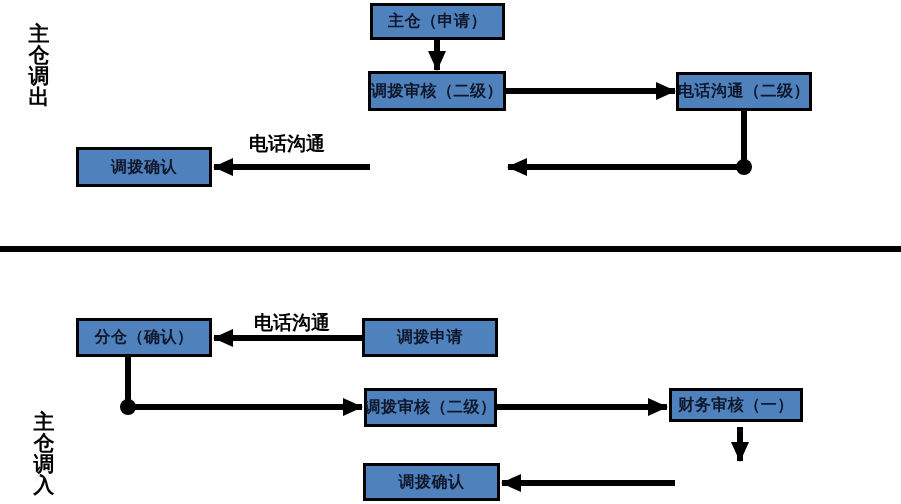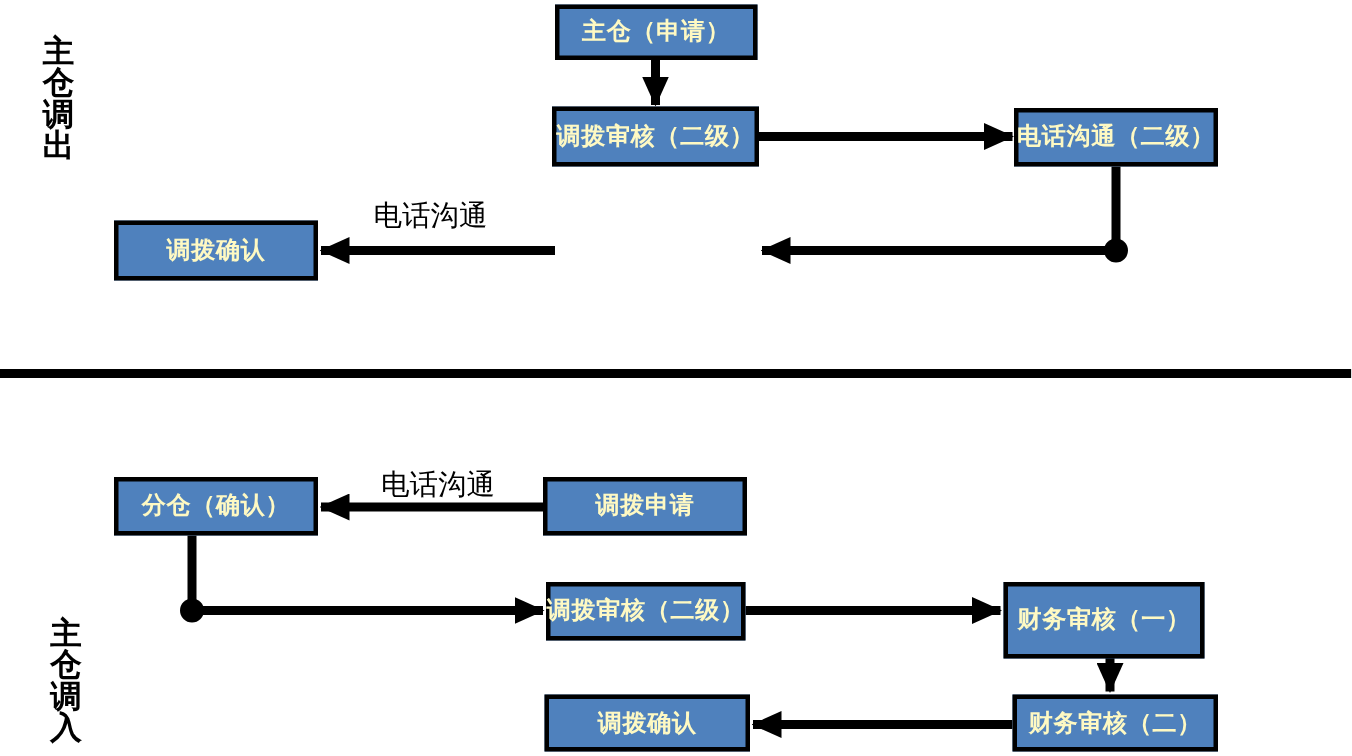--- a/index.html
+++ b/index.html
@@ -14,37 +14,37 @@
   .box {
     position: absolute;
     box-sizing: border-box;
     background: var(--box-fill, #4F81BD);
     border: 3px solid var(--box-border, #000000);
     display: flex;
     align-items: center;
     justify-content: center;
     font-weight: bold;
     font-size: 16px;
-    color: #fef9c3;
+    color: #0f172a;
     white-space: nowrap;
     letter-spacing: 0.5px;
   }
   .vlabel {
     position: absolute;
     width: 26px;
     font-weight: bold;
     font-size: 21px;
     line-height: 21px;
     color: #000;
     word-break: break-all;
     text-align: center;
   }
   .elabel {
     position: absolute;
-    font-weight: normal;
+    font-weight: bold;
     font-size: 19px;
     color: #000;
     white-space: nowrap;
   }
   .divider {
     position: absolute;
     left: 0;
     top: 246px;
     width: 901px;
     height: 6px;
@@ -62,21 +62,21 @@
 
   
   .t-main-apply        { left: 370px; top: 3px;   width: 135px; height: 37px; }
   .t-transfer-audit    { left: 368px; top: 71px;  width: 138px; height: 40px; }
   .t-finance-audit     { left: 676px; top: 72px;  width: 136px; height: 39px; }
   .t-outbound          { left: 370px; top: 147px; width: 136px; height: 40px; }
   .t-confirm           { left: 76px;  top: 147px; width: 136px; height: 40px; }
   .b-branch-confirm    { left: 76px;  top: 318px; width: 136px; height: 39px; }
   .b-transfer-apply    { left: 362px; top: 318px; width: 136px; height: 39px; }
   .b-transfer-audit    { left: 364px; top: 388px; width: 133px; height: 39px; }
-  .b-finance-audit-1   { left: 669px; top: 388px; width: 134px; height: 51px; }
+  .b-finance-audit-1   { left: 669px; top: 388px; width: 134px; height: 34px; }
   .b-finance-audit-2   { left: 675px; top: 463px; width: 137px; height: 38px; }
   .b-confirm           { left: 363px; top: 463px; width: 137px; height: 38px; }
   .t-side-label        { left: 26px;  top: 24px; }
   .b-side-label        { left: 31px;  top: 412px; }
   .t-phone-label       { left: 249px; top: 131px; }
   .b-phone-label       { left: 254px; top: 310px; }
 </style>
 </head>
 <body>
 
@@ -115,16 +115,15 @@
 
   <div class="box t-main-apply">主仓（申请）</div>
   <div class="box t-transfer-audit">调拨审核（二级）</div>
   <div class="box t-finance-audit">电话沟通（二级）</div>
   <div class="box t-confirm">调拨确认</div>
 
   <div class="box b-transfer-apply">调拨申请</div>
   <div class="box b-branch-confirm">分仓（确认）</div>
   <div class="box b-transfer-audit">调拨审核（二级）</div>
   <div class="box b-finance-audit-1">财务审核（一）</div>
-  <div class="box b-finance-audit-2">财务审核（二）</div>
   <div class="box b-confirm">调拨确认</div>
 
 </div>
 
 </body></html>

